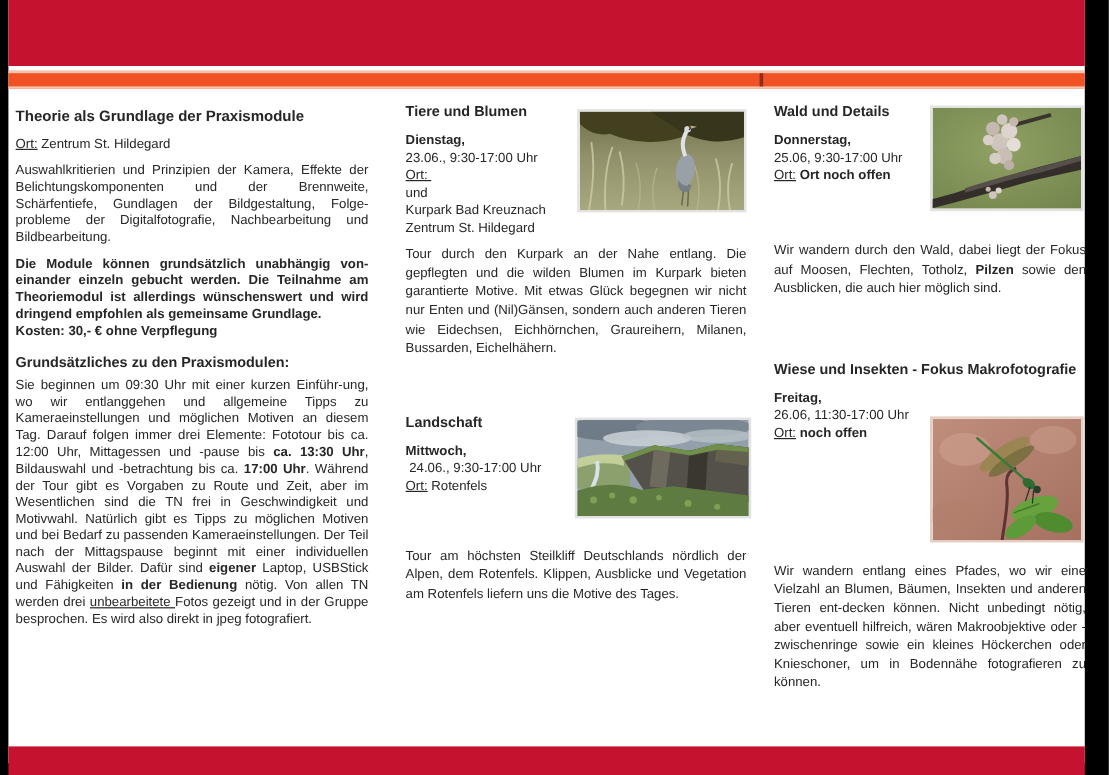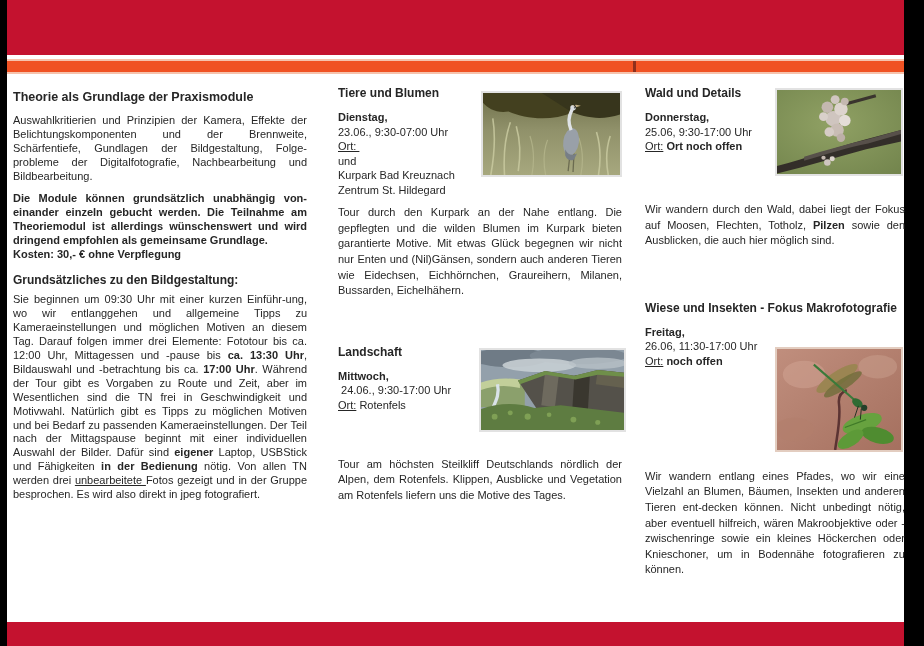--- a/index.html
+++ b/index.html
@@ -53,33 +53,34 @@
 <body>
 
 <div class="paper">
   <div class="topbar"></div>
   <div class="stripe"></div>
   <div class="stripe-tick"></div>
   <div class="botbar"></div>
 
   <div class="col col1">
     <div class="h-small">Theorie als Grundlage der Praxismodule</div>
+    <div class="infoline"><span class="u">Ort:</span><span> Zentrum St. Hildegard</span></div>
     <p class="just">Auswahlkritierien und Prinzipien der Kamera, Effekte der Belichtungskomponenten und der Brennweite, Schärfentiefe, Gundlagen der Bildgestaltung, Folge-probleme der Digitalfotografie, Nachbearbeitung und Bildbearbeitung.</p>
     <p class="just"><span class="b">Die Module können grundsätzlich unabhängig von-einander einzeln gebucht werden. Die Teilnahme am Theoriemodul ist allerdings wünschenswert und wird dringend empfohlen als gemeinsame Grundlage.</span></p>
     <div class="infoline"><span class="b">Kosten: 30,- € ohne Verpflegung</span></div>
-    <div class="sub-h">Grundsätzliches zu den Bildgestaltung:</div>
+    <div class="sub-h">Grundsätzliches zu den Praxismodulen:</div>
     <p class="just" style="margin-top:2px"><span>Sie beginnen um 09:30 Uhr mit einer kurzen Einführ-ung, wo wir entlanggehen und allgemeine Tipps zu Kameraeinstellungen und möglichen Motiven an diesem Tag. Darauf folgen immer drei Elemente: Fototour bis ca. 12:00 Uhr, Mittagessen und -pause bis </span><span class="b">ca. 13:30 Uhr</span><span>, Bildauswahl und -betrachtung bis ca. </span><span class="b">17:00 Uhr</span><span>. Während der Tour gibt es Vorgaben zu Route und Zeit, aber im Wesentlichen sind die TN frei in Geschwindigkeit und Motivwahl. Natürlich gibt es Tipps zu möglichen Motiven und bei Bedarf zu passenden Kameraeinstellungen. Der Teil nach der Mittagspause beginnt mit einer individuellen Auswahl der Bilder. Dafür sind </span><span class="b">eigener</span><span> Laptop, USBStick und Fähigkeiten </span><span class="b">in der Bedienung</span><span> nötig. Von allen TN werden drei </span><span class="u">unbearbeitete </span><span>Fotos gezeigt und in der Gruppe besprochen. Es wird also direkt in jpeg fotografiert.</span></p>
   </div>
 
   <div class="col col2">
     <section>
       <div class="sec-head" style="min-height:104px;">
         <div class="sec-title">Tiere und Blumen</div>
         <div class="infoline"><span class="b">Dienstag,</span></div>
-        <div class="infoline"><span>23.06., 9:30-07:00 Uhr</span></div>
+        <div class="infoline"><span>23.06., 9:30-17:00 Uhr</span></div>
         <div class="infoline"><span class="u">Ort: </span></div>
         <div class="infoline"><span>und</span></div>
         <div class="infoline"><span>Kurpark Bad Kreuznach</span></div>
         <div class="infoline"><span>Zentrum St. Hildegard</span></div>
         <figure class="photo photo-heron">
           <svg viewBox="0 0 140 84" preserveAspectRatio="none">
             <defs>
               <linearGradient id="hw" x1="0" y1="0" x2="0" y2="1">
                 <stop offset="0" stop-color="#6e6f4a"></stop>
                   <stop offset="0.45" stop-color="#90916a"></stop>

